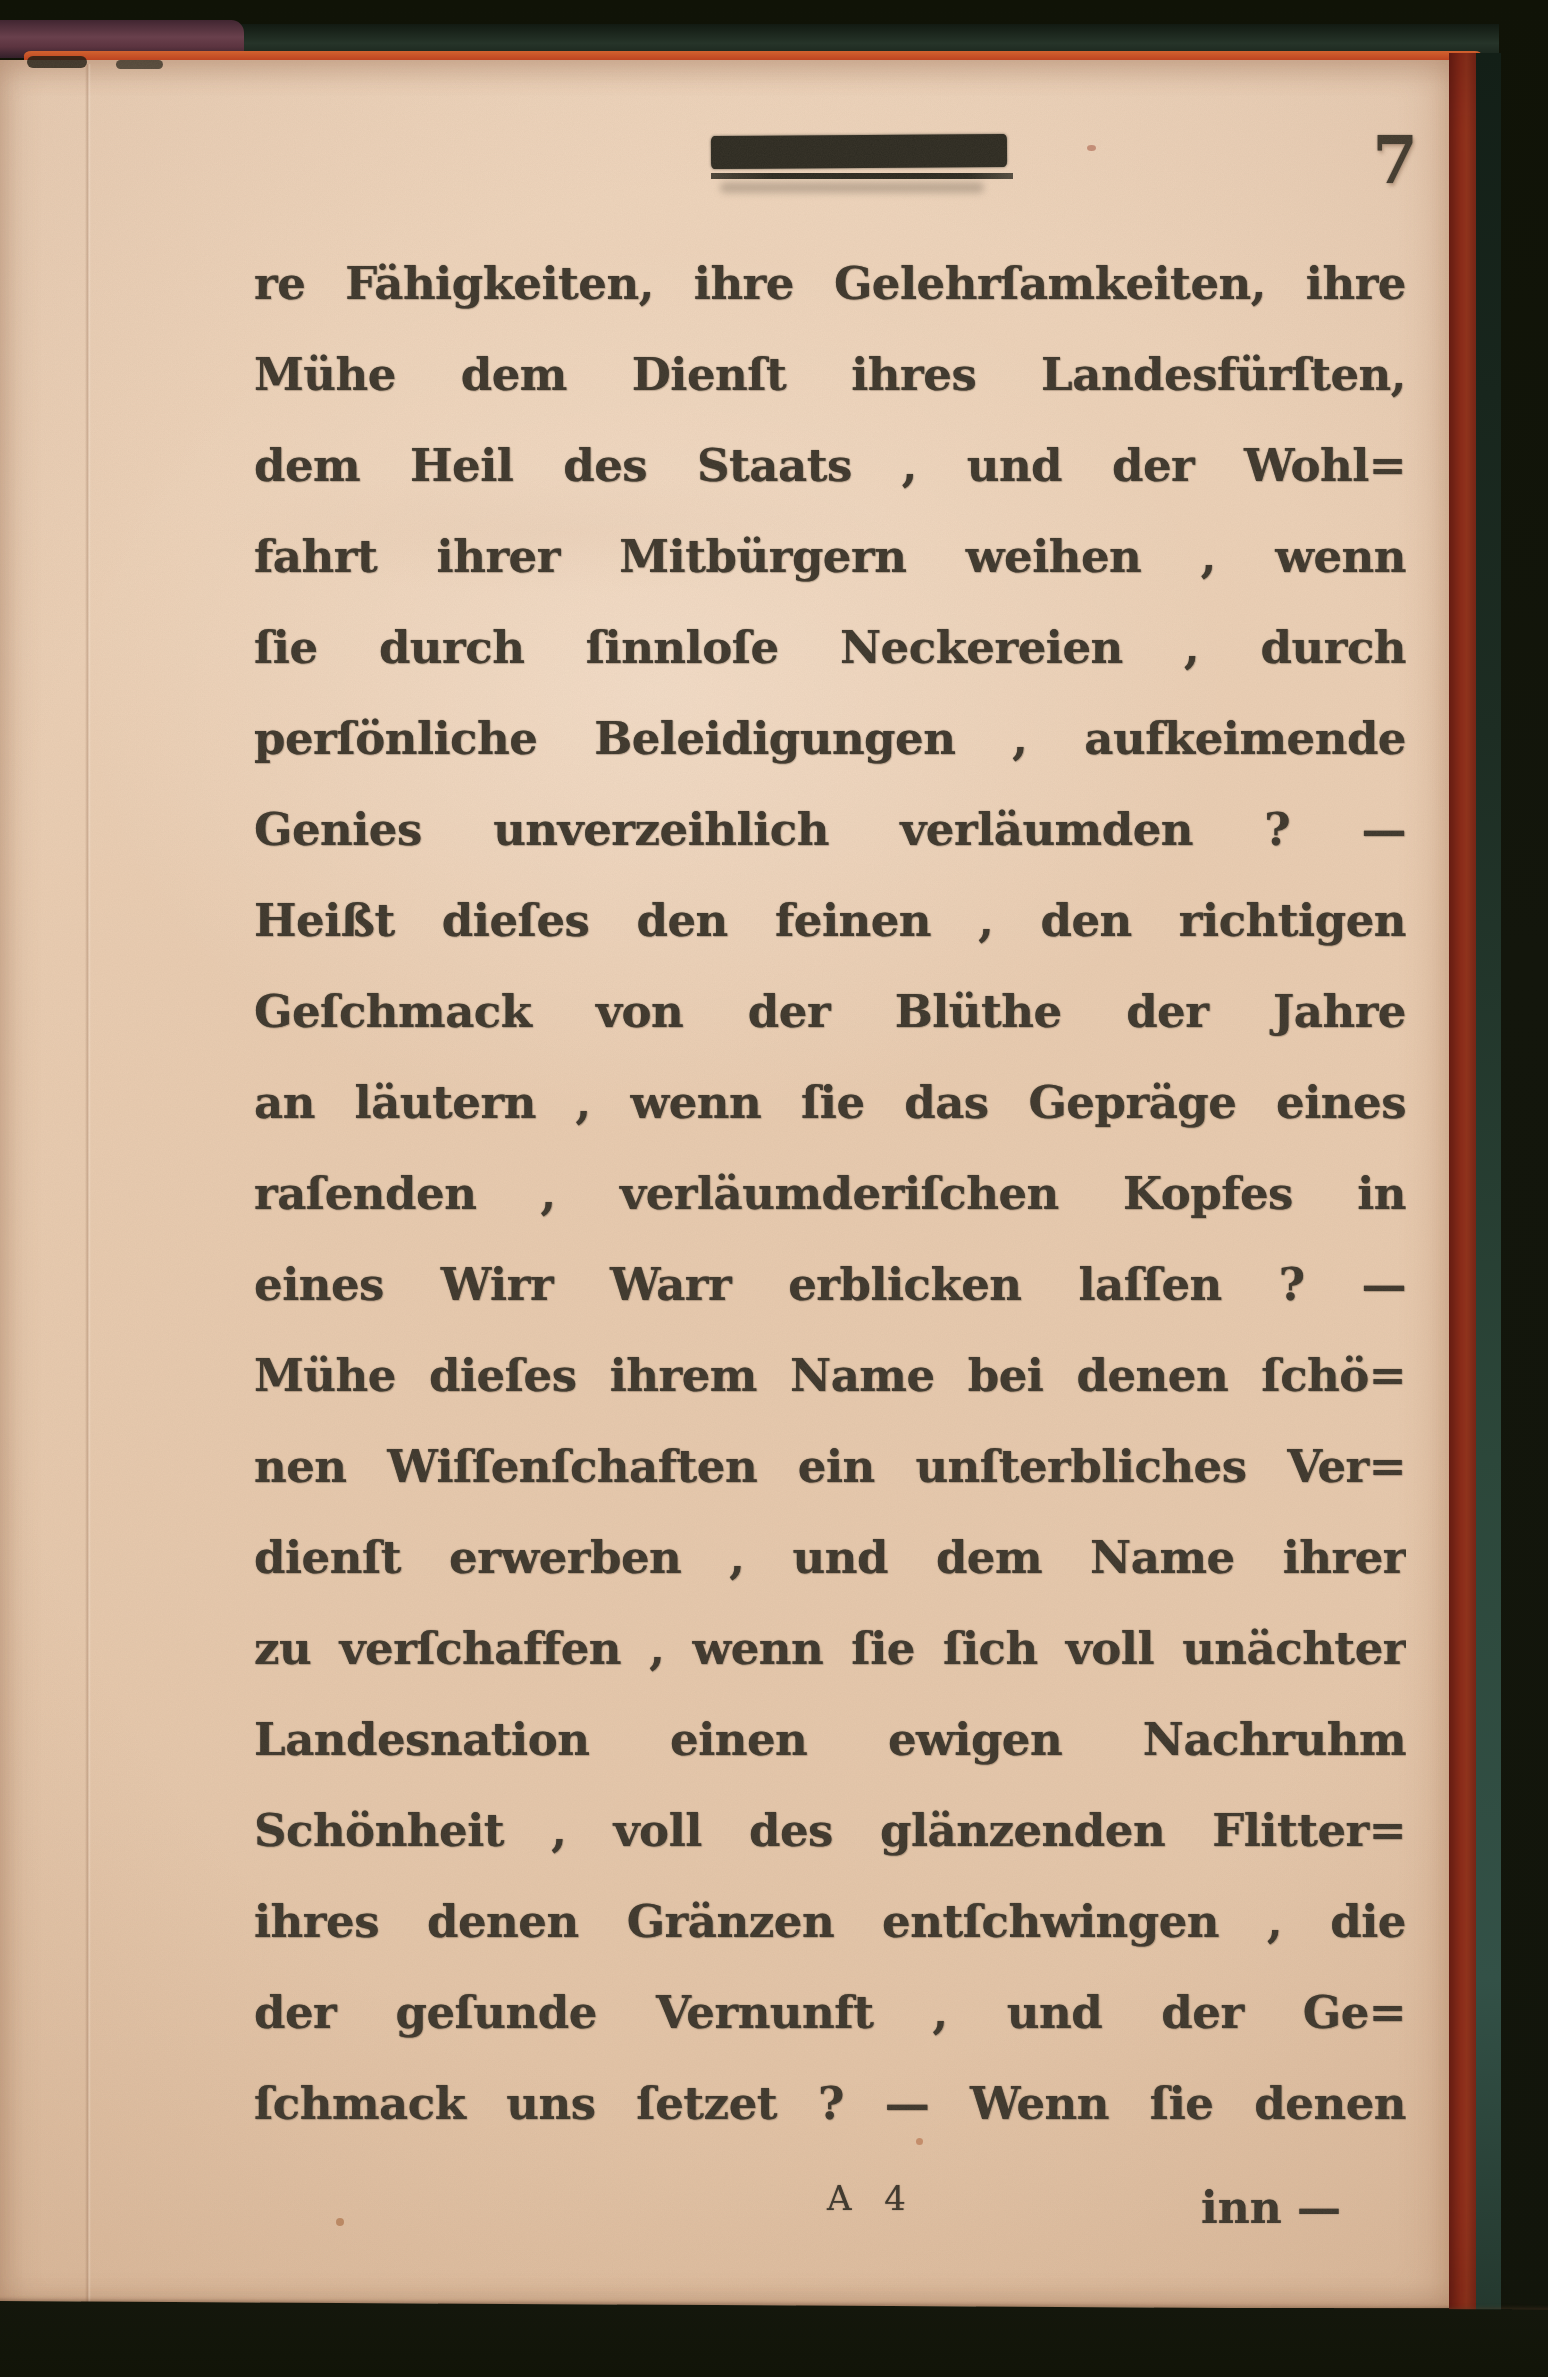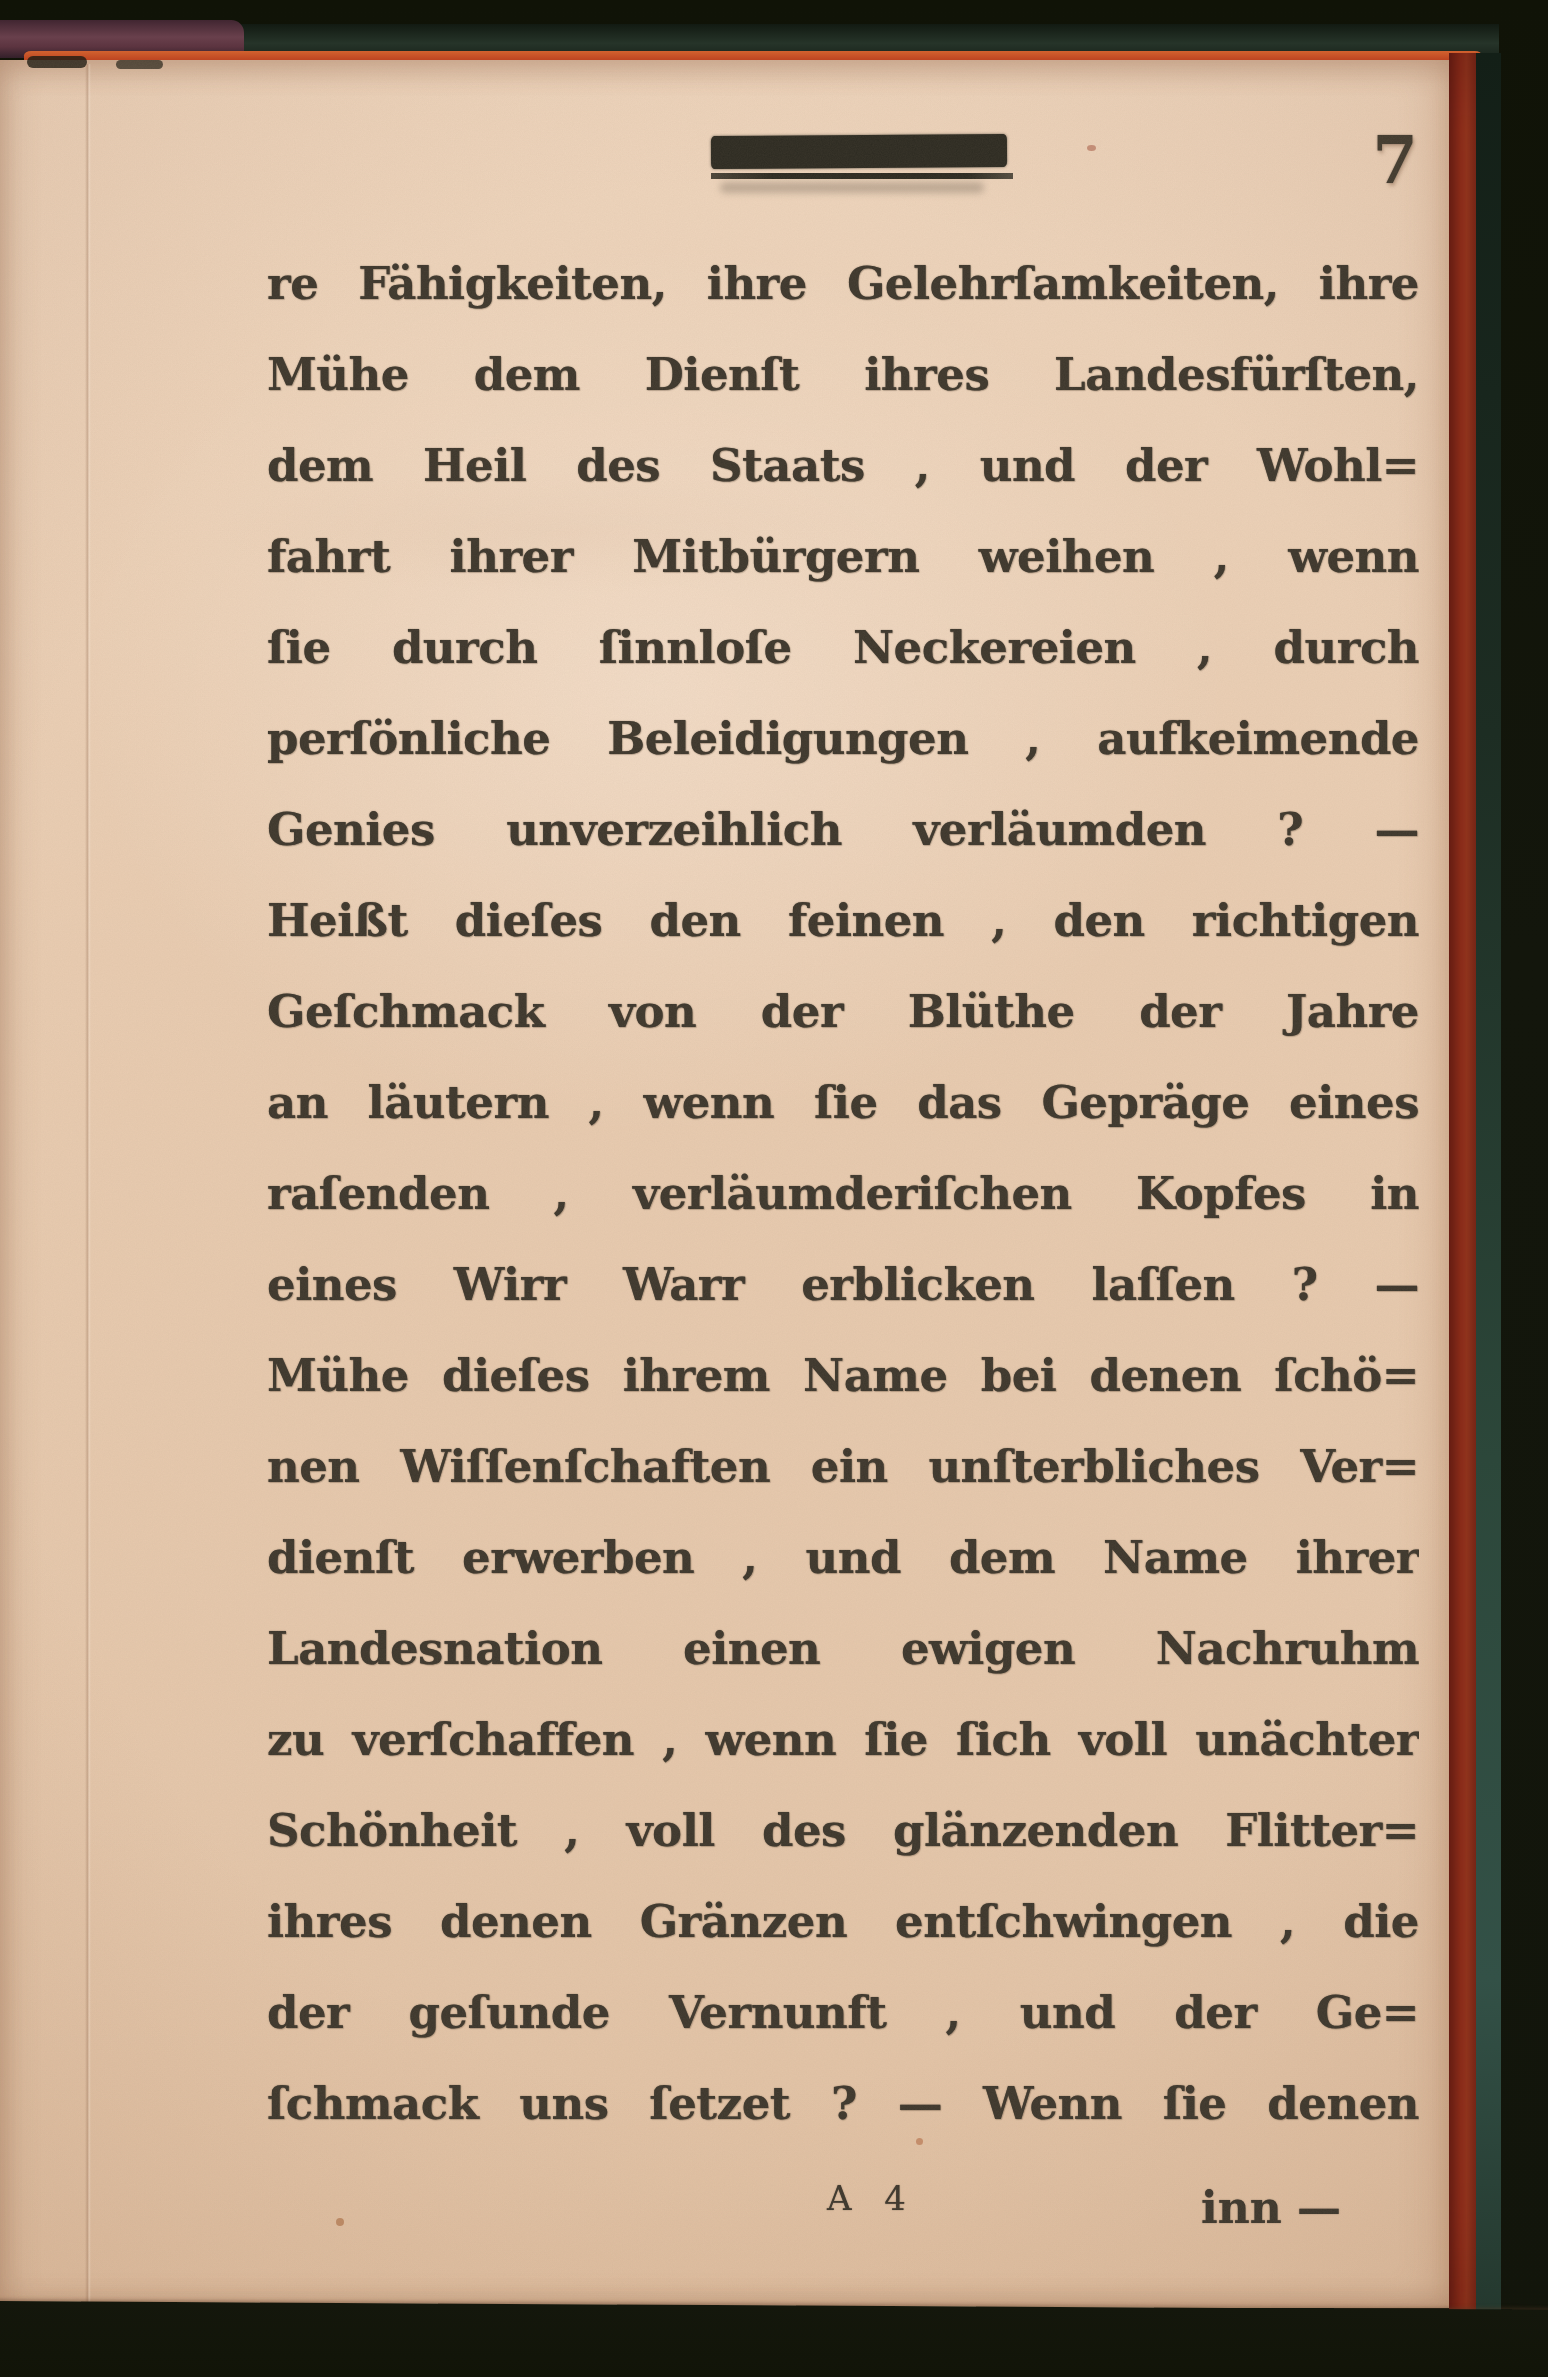--- a/index.html
+++ b/index.html
@@ -63,21 +63,21 @@
   .ornament-smudge{
     width:264px;height:11px;margin:3.6px 0 0 9px;background:rgba(70,62,50,0.28);
     filter:blur(3.6px);border-radius:5.5px;
   }
   .page-number{
     position:absolute;left:1363px;top:122px;width:64px;
     font-size:65px;font-weight:700;color:#413a2e;text-align:center;
     text-shadow:0 0 1.8px rgba(56,48,38,0.6), 1.8px 2.7px 3.6px rgba(120,85,60,0.35);
   }
   
-  .text-block{position:absolute;left:254px;top:238px;width:1152px;margin-left:13px;}
+  .text-block{position:absolute;left:254px;top:238px;width:1152px;}
   .text-line{
     height:91px;line-height:91px;overflow:hidden;
     font-size:45px;font-weight:700;letter-spacing:-0.5px;
     color:#3c362c;
     text-shadow:0 0 1.2px rgba(56,48,38,0.75), 0.9px 0.9px 0.9px rgba(90,70,50,0.25);
     text-align:justify;text-align-last:justify;
   }
   
   .footer{position:absolute;left:254px;top:2178px;width:1152px;height:100px;}
   .signature{
@@ -145,22 +145,22 @@
     <div class="text-line">perſönliche Beleidigungen , aufkeimende</div>
     <div class="text-line">Genies unverzeihlich verläumden ? —</div>
     <div class="text-line">Heißt dieſes den feinen , den richtigen</div>
     <div class="text-line">Geſchmack von der Blüthe der Jahre</div>
     <div class="text-line">an läutern , wenn ſie das Gepräge eines</div>
     <div class="text-line">raſenden , verläumderiſchen Kopfes in</div>
     <div class="text-line">eines Wirr Warr erblicken laſſen ? —</div>
     <div class="text-line">Mühe dieſes ihrem Name bei denen ſchö=</div>
     <div class="text-line">nen Wiſſenſchaften ein unſterbliches Ver=</div>
     <div class="text-line">dienſt erwerben , und dem Name ihrer</div>
+    <div class="text-line">zu verſchaffen , wenn ſie ſich voll unächter</div>
     <div class="text-line">Landesnation einen ewigen Nachruhm</div>
-    <div class="text-line">zu verſchaffen , wenn ſie ſich voll unächter</div>
     <div class="text-line">Schönheit , voll des glänzenden Flitter=</div>
     <div class="text-line">ihres denen Gränzen entſchwingen , die</div>
     <div class="text-line">der geſunde Vernunft , und der Ge=</div>
     <div class="text-line">ſchmack uns ſetzet ? — Wenn ſie denen</div>
   </div>
 
   <div class="footer">
     <div class="signature">A 4</div>
     <div class="catchword">inn —</div>
   </div>

